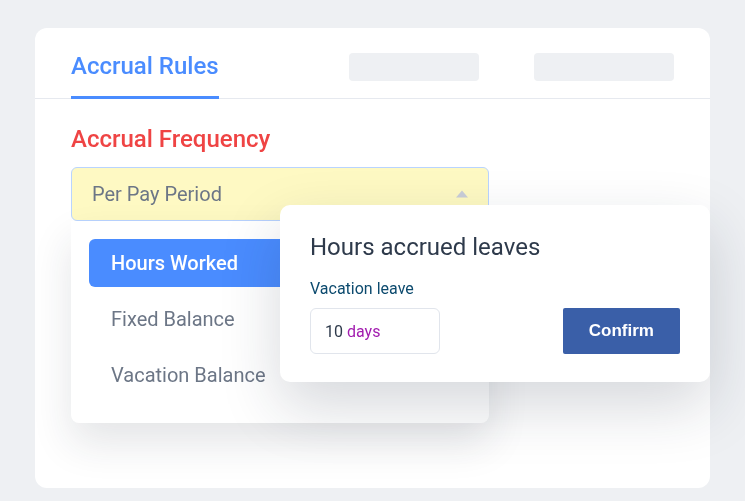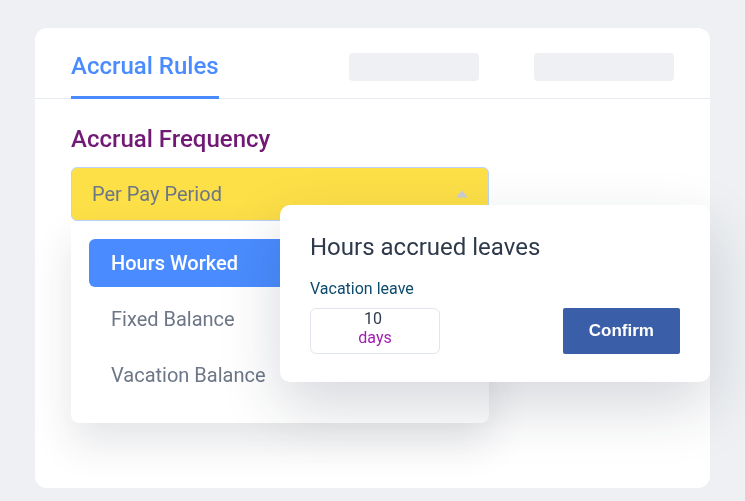--- a/index.html
+++ b/index.html
@@ -40,40 +40,40 @@
     background: #eef0f3;
     border-radius: 4px;
     margin-bottom: 16px;
   }
   .tab-placeholder.p1 { width: 130px; margin-left: auto; }
   .tab-placeholder.p2 { width: 140px; }
   .content {
     padding: 26px 36px 0 36px;
   }
   .section-title {
-    color: #701a75;
+    color: #ef4444;
     font-size: 24px;
     font-weight: 500;
     margin-bottom: 14px;
   }
   .select-wrap {
     position: relative;
     width: 418px;
   }
   .select-box {
     width: 100%;
     height: 54px;
     border: 1px solid #b9d4ff;
     border-radius: 6px;
     display: flex;
     align-items: center;
     padding: 0 20px;
     color: #6c7686;
     font-size: 20px;
-    background: #fde047;
+    background: #fef9c3;
     position: relative;
     cursor: pointer;
   }
   .select-caret {
     position: absolute;
     right: 20px;
     top: 50%;
     transform: translateY(-50%);
     width: 0; height: 0;
     border-left: 6px solid transparent;
@@ -138,21 +138,20 @@
     width: 130px;
     height: 46px;
     border: 1px solid #e1e5ec;
     border-radius: 6px;
     display: flex;
     align-items: center;
     padding: 0 14px;
     font-size: 16px;
     color: #2e3a4b;
     cursor: text;
-    flex-direction: column;
   }
   .value-num { color: #2e3a4b; margin-right: 4px; }
   .value-unit { color: #a21caf; }
   .confirm-btn {
     background: #3a5fa8;
     color: #fff;
     font-size: 17px;
     font-weight: 600;
     border: none;
     border-radius: 2px;

